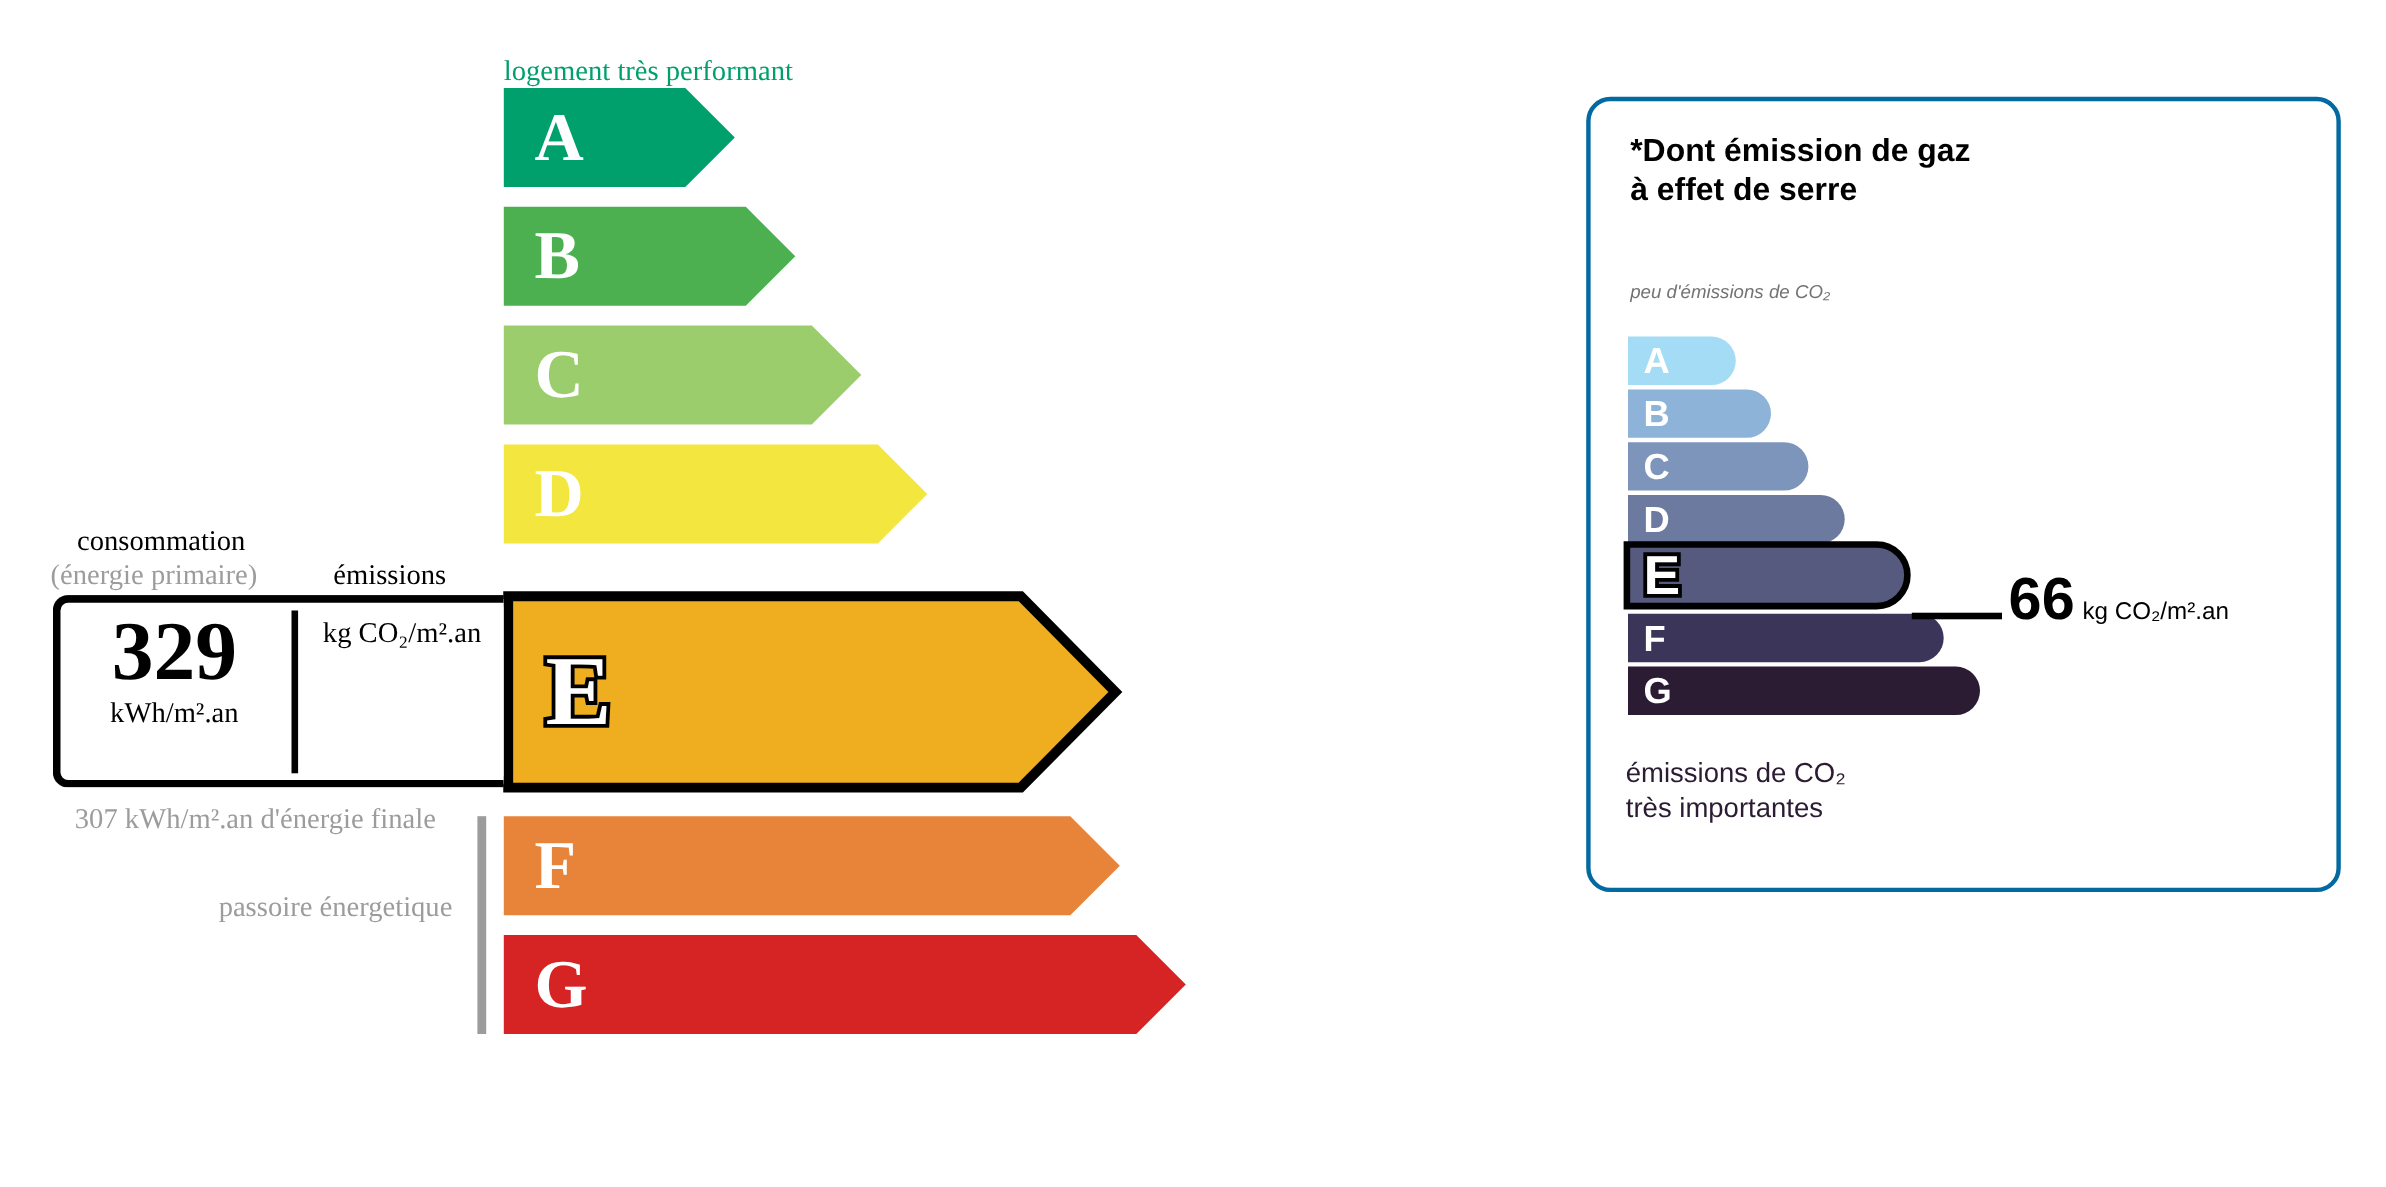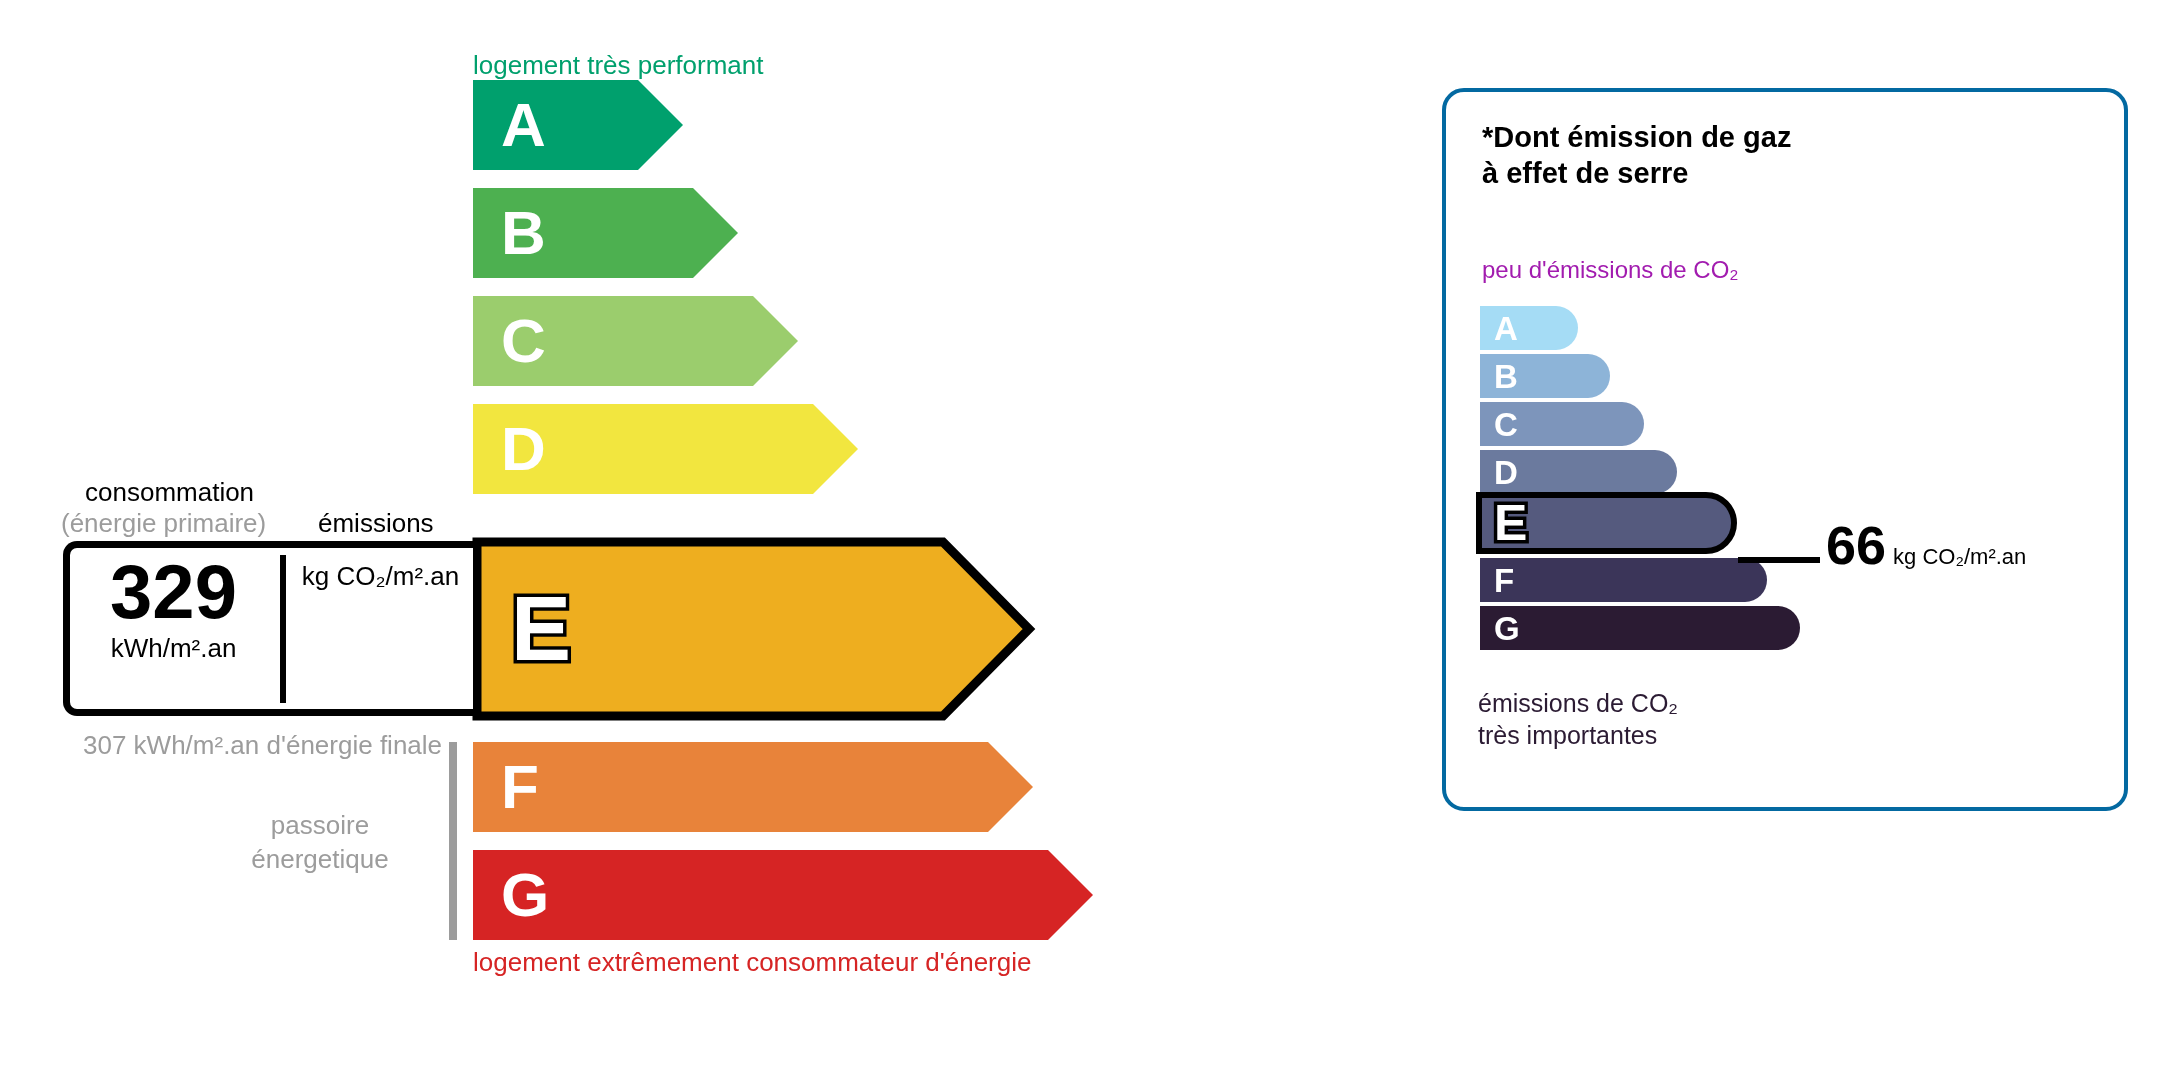--- a/index.html
+++ b/index.html
@@ -10,21 +10,21 @@
   }
   #page {
     position: relative;
     width: 2169px;
     height: 1079px;
     background: #ffffff;
     overflow: hidden;
   }
 
   
-  #dpe { position: absolute; left: 15px; top: 0; width: 1420px; height: 1079px; }
+  #dpe { position: absolute; left: 0; top: 0; width: 1420px; height: 1079px; font-family: Liberation Serif, serif; }
 
   .top-caption {
     position: absolute;
     left: 458px; top: 50px;
     font-size: 26px;
     color: #00a06d;
     white-space: nowrap;
   }
   .bottom-caption {
     position: absolute;
@@ -159,23 +159,24 @@
     left: 36px; top: 28px;
     font-size: 29px;
     font-weight: bold;
     color: #000000;
     line-height: 1.24;
     white-space: pre-line;
   }
   #co2-top-caption {
     position: absolute;
     left: 36px; top: 164px;
-    font-size: 24px;
-    color: #a21caf;
-    white-space: nowrap;
+    font-size: 17px;
+    color: #737373;
+    white-space: nowrap;
+    font-style: italic;
   }
   #co2-bot-caption {
     position: absolute;
     left: 32px; top: 596px;
     font-size: 25px;
     color: #2b1b33;
     line-height: 1.26;
     white-space: pre-line;
   }
   .co2rows { position: absolute; left: 0; top: 0; width: 100%; height: 100%; }
@@ -322,21 +323,20 @@
       <div class="val-unit">kg CO₂/m².an</div>
     </div>
 
     <div id="final-energy">307 kWh/m².an
 d'énergie finale</div>
 
     <div id="passoire">passoire
 énergetique</div>
     <div id="passoire-bar"></div>
 
-    <div class="bottom-caption">logement extrêmement consommateur d'énergie</div>
   </div>
 
   <div id="co2panel">
 
     <div id="co2-title">*Dont émission de gaz
 à effet de serre</div>
 
     <div id="co2-top-caption">peu d'émissions de CO₂</div>
 
     <div class="co2rows">

